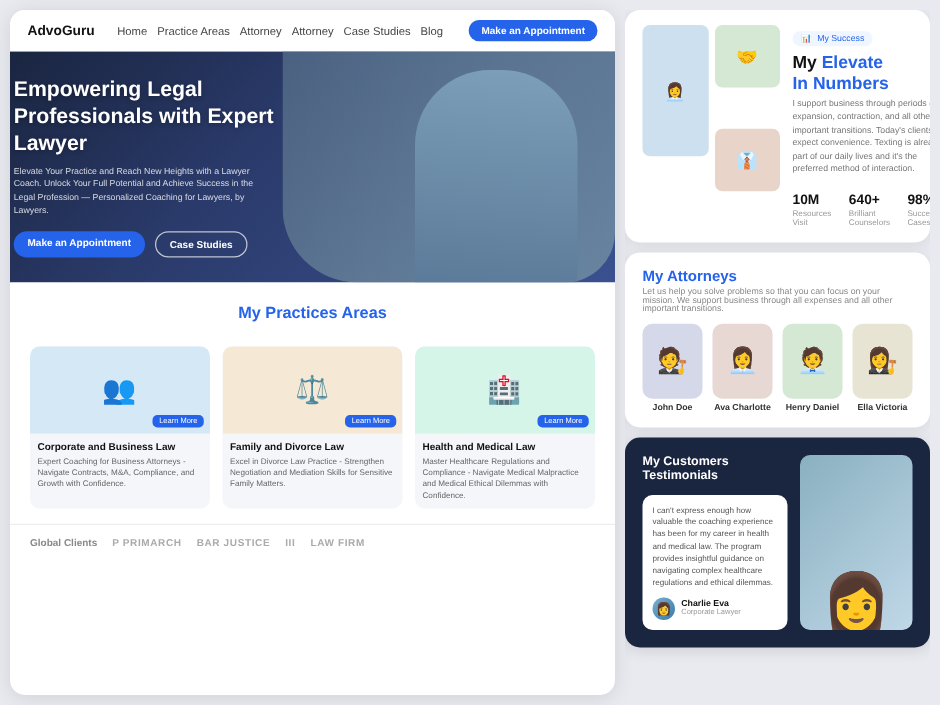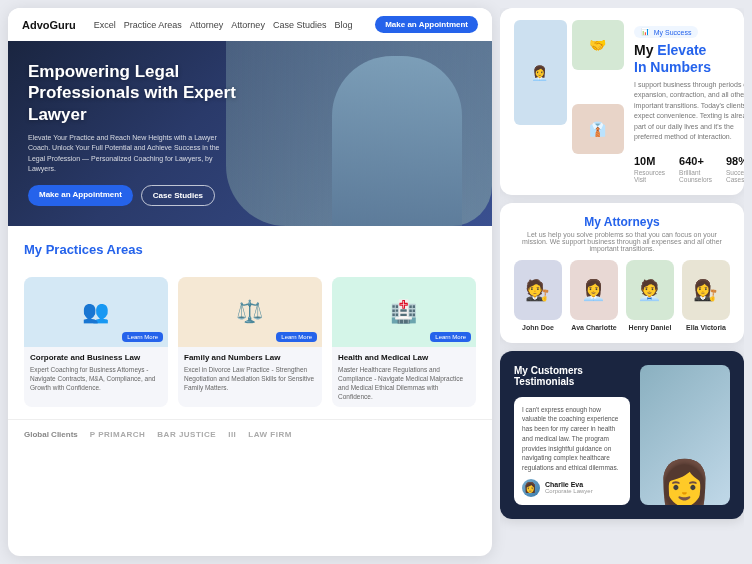--- a/index.html
+++ b/index.html
@@ -85,21 +85,21 @@
     .hero-person {
       position: absolute;
       right: 30px; bottom: 0;
       width: 130px; height: 170px;
       background: linear-gradient(180deg, #8ab0c8 0%, #5a7a9a 100%);
       border-radius: 60px 60px 0 0;
       opacity: 0.7;
     }
     .hero-content {
       position: absolute;
-      left: 20px; top: 20px;
+      left: 3px; top: 20px;
       color: #fff;
       max-width: 210px;
     }
     .hero-title {
       font-size: 17px;
       font-weight: 800;
       line-height: 1.25;
       margin-bottom: 8px;
       text-shadow: 0 1px 4px rgba(0,0,0,0.3);
     }
@@ -135,20 +135,21 @@
 
     
     .section {
       padding: 16px 16px 12px;
     }
     .section-title {
       font-size: 13px;
       font-weight: 700;
       color: #111;
       margin-bottom: 20px;
+      text-align: center;
     }
     .section-title span { color: #2563eb; }
     .practice-grid {
       display: grid;
       grid-template-columns: repeat(3, 1fr);
       gap: 10px;
       margin-top: 10px;
     }
     .practice-card {
       border-radius: 8px;
@@ -291,21 +292,20 @@
     }
 
     
     .attorneys-card {
       background: #fff;
       border-radius: 12px;
       padding: 12px 14px;
       box-shadow: 0 2px 12px rgba(0,0,0,0.08);
     }
     .attorneys-header {
-      text-align: center;
       margin-bottom: 8px;
     }
     .attorneys-title {
       font-size: 12px;
       font-weight: 700;
       color: #111;
     }
     .attorneys-title span { color: #2563eb; }
     .attorneys-subtitle {
       font-size: 7px;
@@ -408,21 +408,21 @@
     }
   </style>
 </head>
 <body>
 
 <div class="left-panel">
 
   <nav class="navbar">
     <span class="navbar-brand">AdvoGuru</span>
     <div class="nav-links">
-      <span>Excel</span>
+      <span>Home</span>
       <span>Practice Areas</span>
       <span>Attorney</span>
       <span>Attorney</span>
       <span>Case Studies</span>
       <span>Blog</span>
     </div>
     <div class="nav-cta">Make an Appointment</div>
   </nav>
 
   <div class="hero">
@@ -459,21 +459,21 @@
       </div>
 
       <div class="practice-card">
         <div class="practice-img">
           <div class="practice-img-bg" style="background:#f5e8d4;">
             <span>⚖️</span>
           </div>
           <div class="learn-more-overlay">Learn More</div>
         </div>
         <div class="practice-card-body">
-          <div class="practice-card-title">Family and Numbers Law</div>
+          <div class="practice-card-title">Family and Divorce Law</div>
           <div class="practice-card-desc">Excel in Divorce Law Practice - Strengthen Negotiation and Mediation Skills for Sensitive Family Matters.</div>
         </div>
       </div>
 
       <div class="practice-card">
         <div class="practice-img">
           <div class="practice-img-bg" style="background:#d4f5e8;">
             <span>🏥</span>
           </div>
           <div class="learn-more-overlay">Learn More</div>

